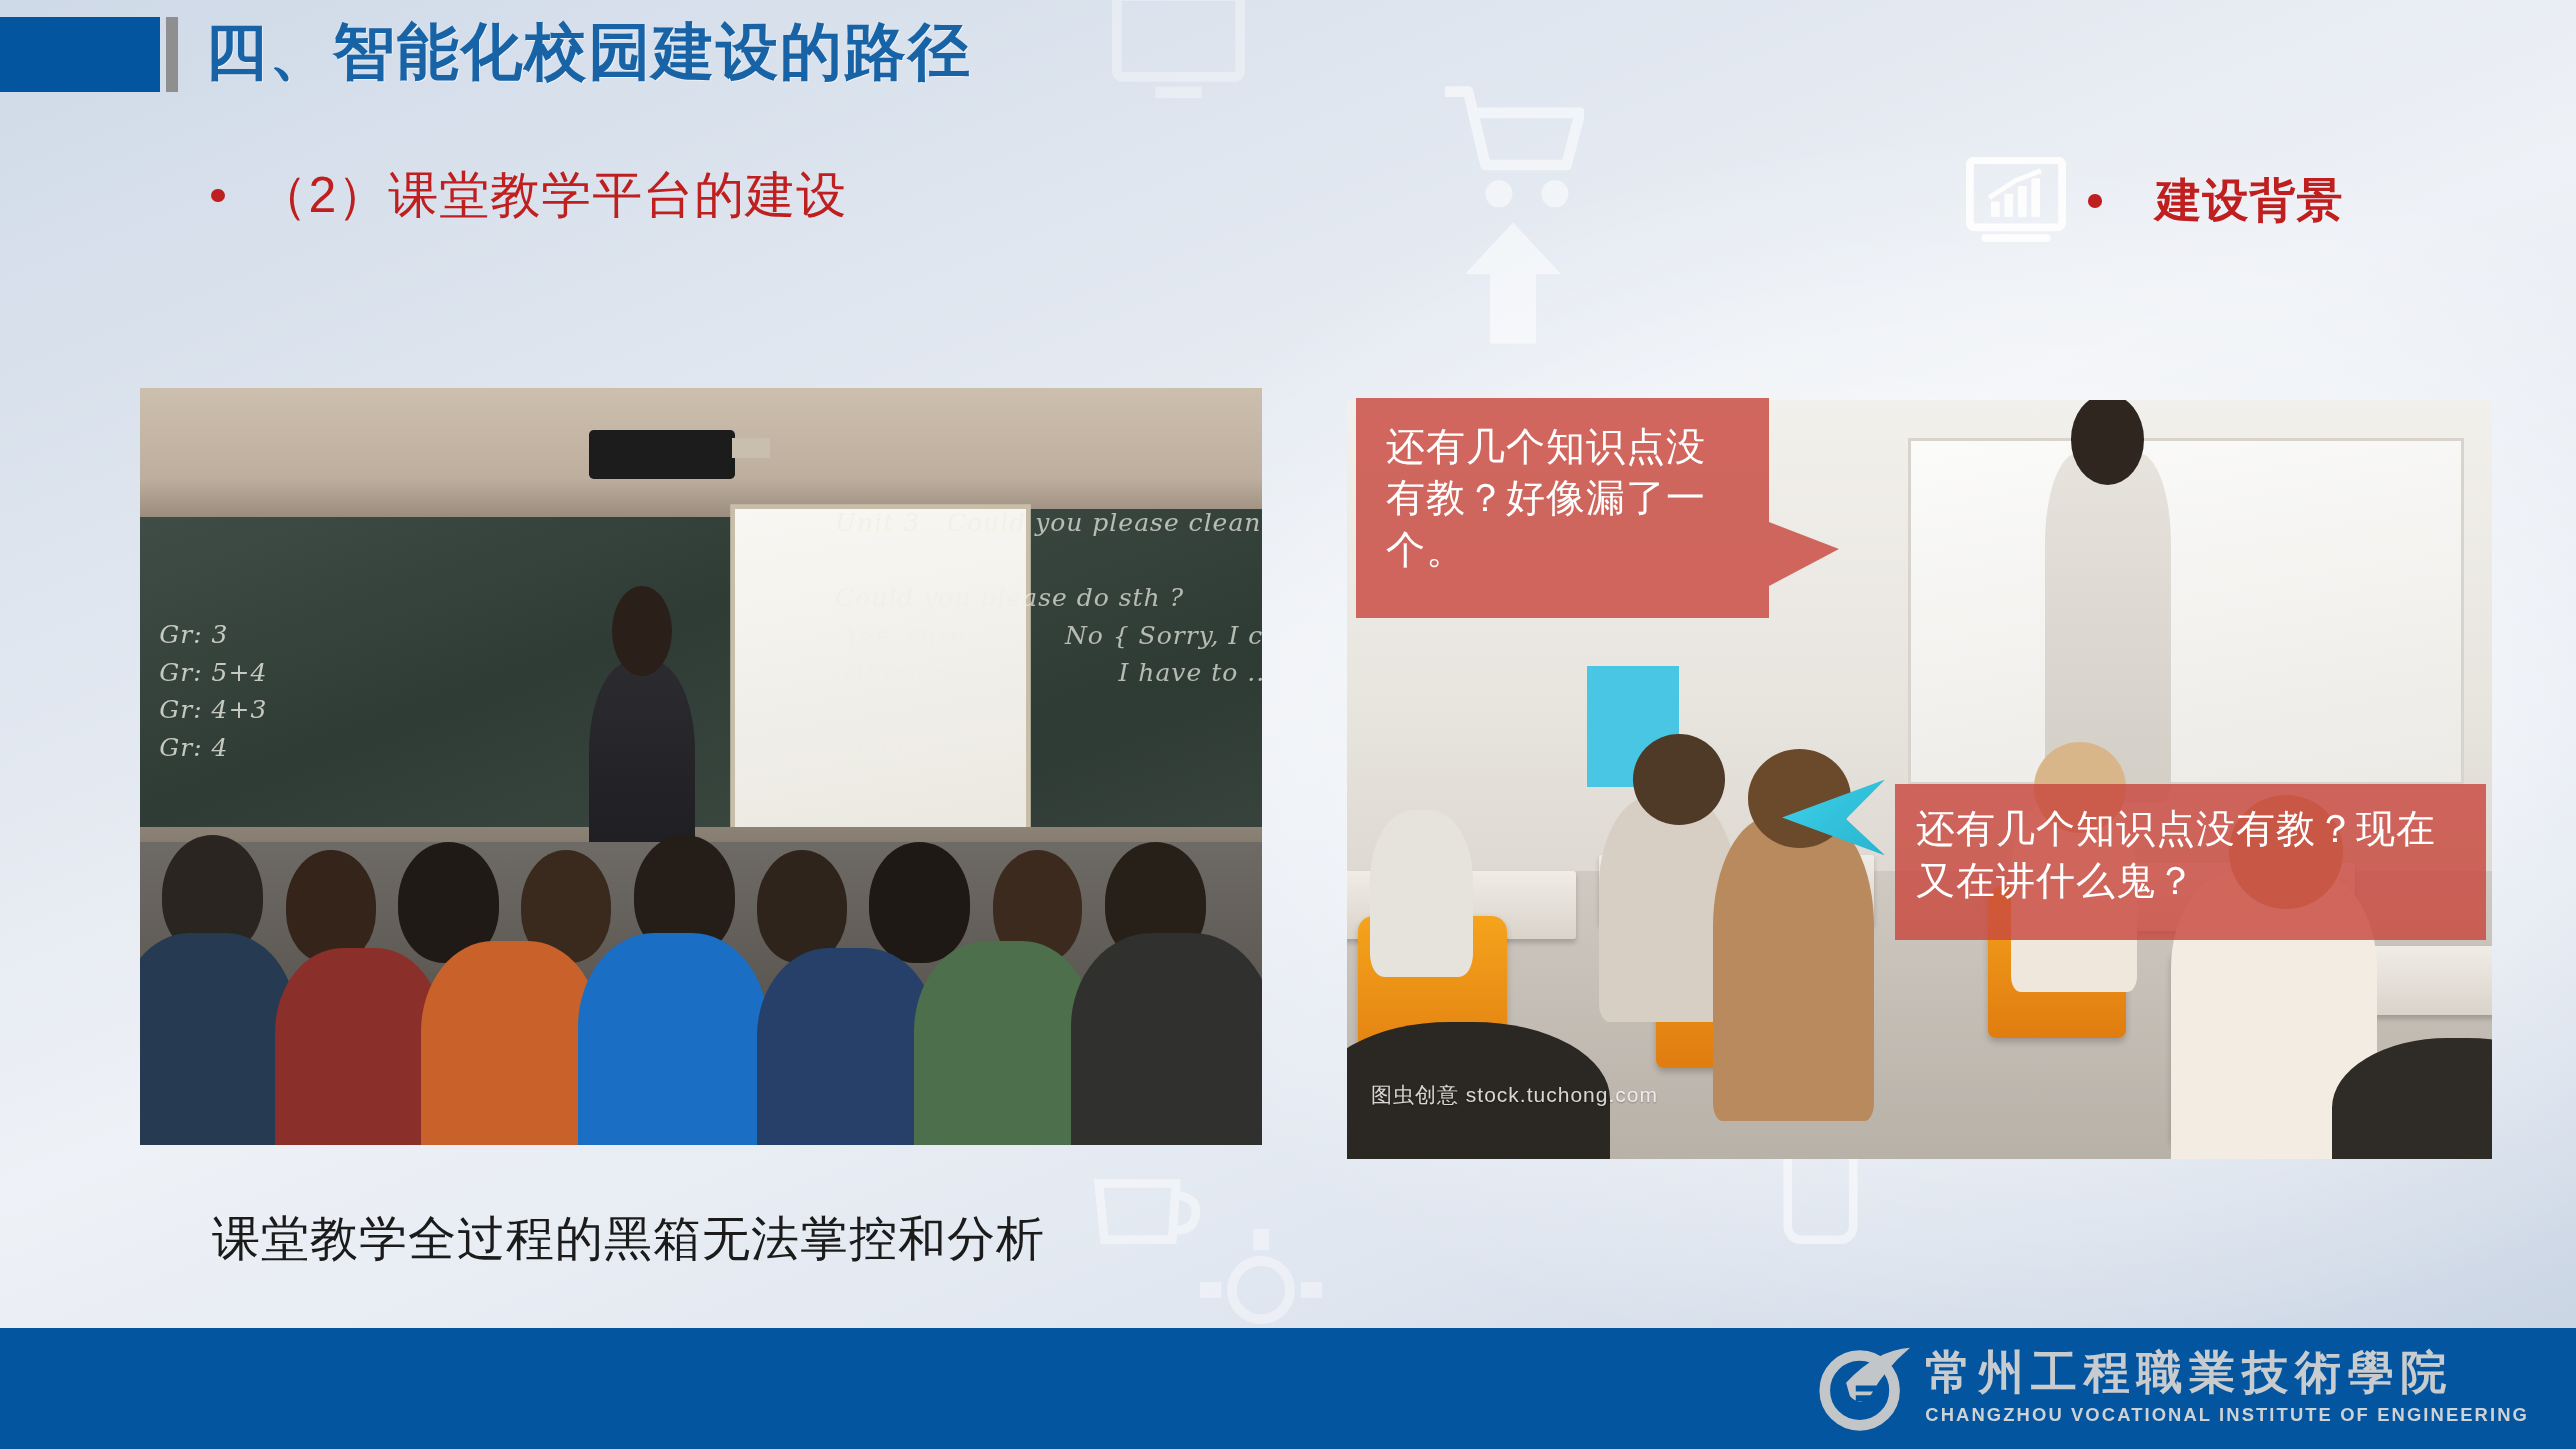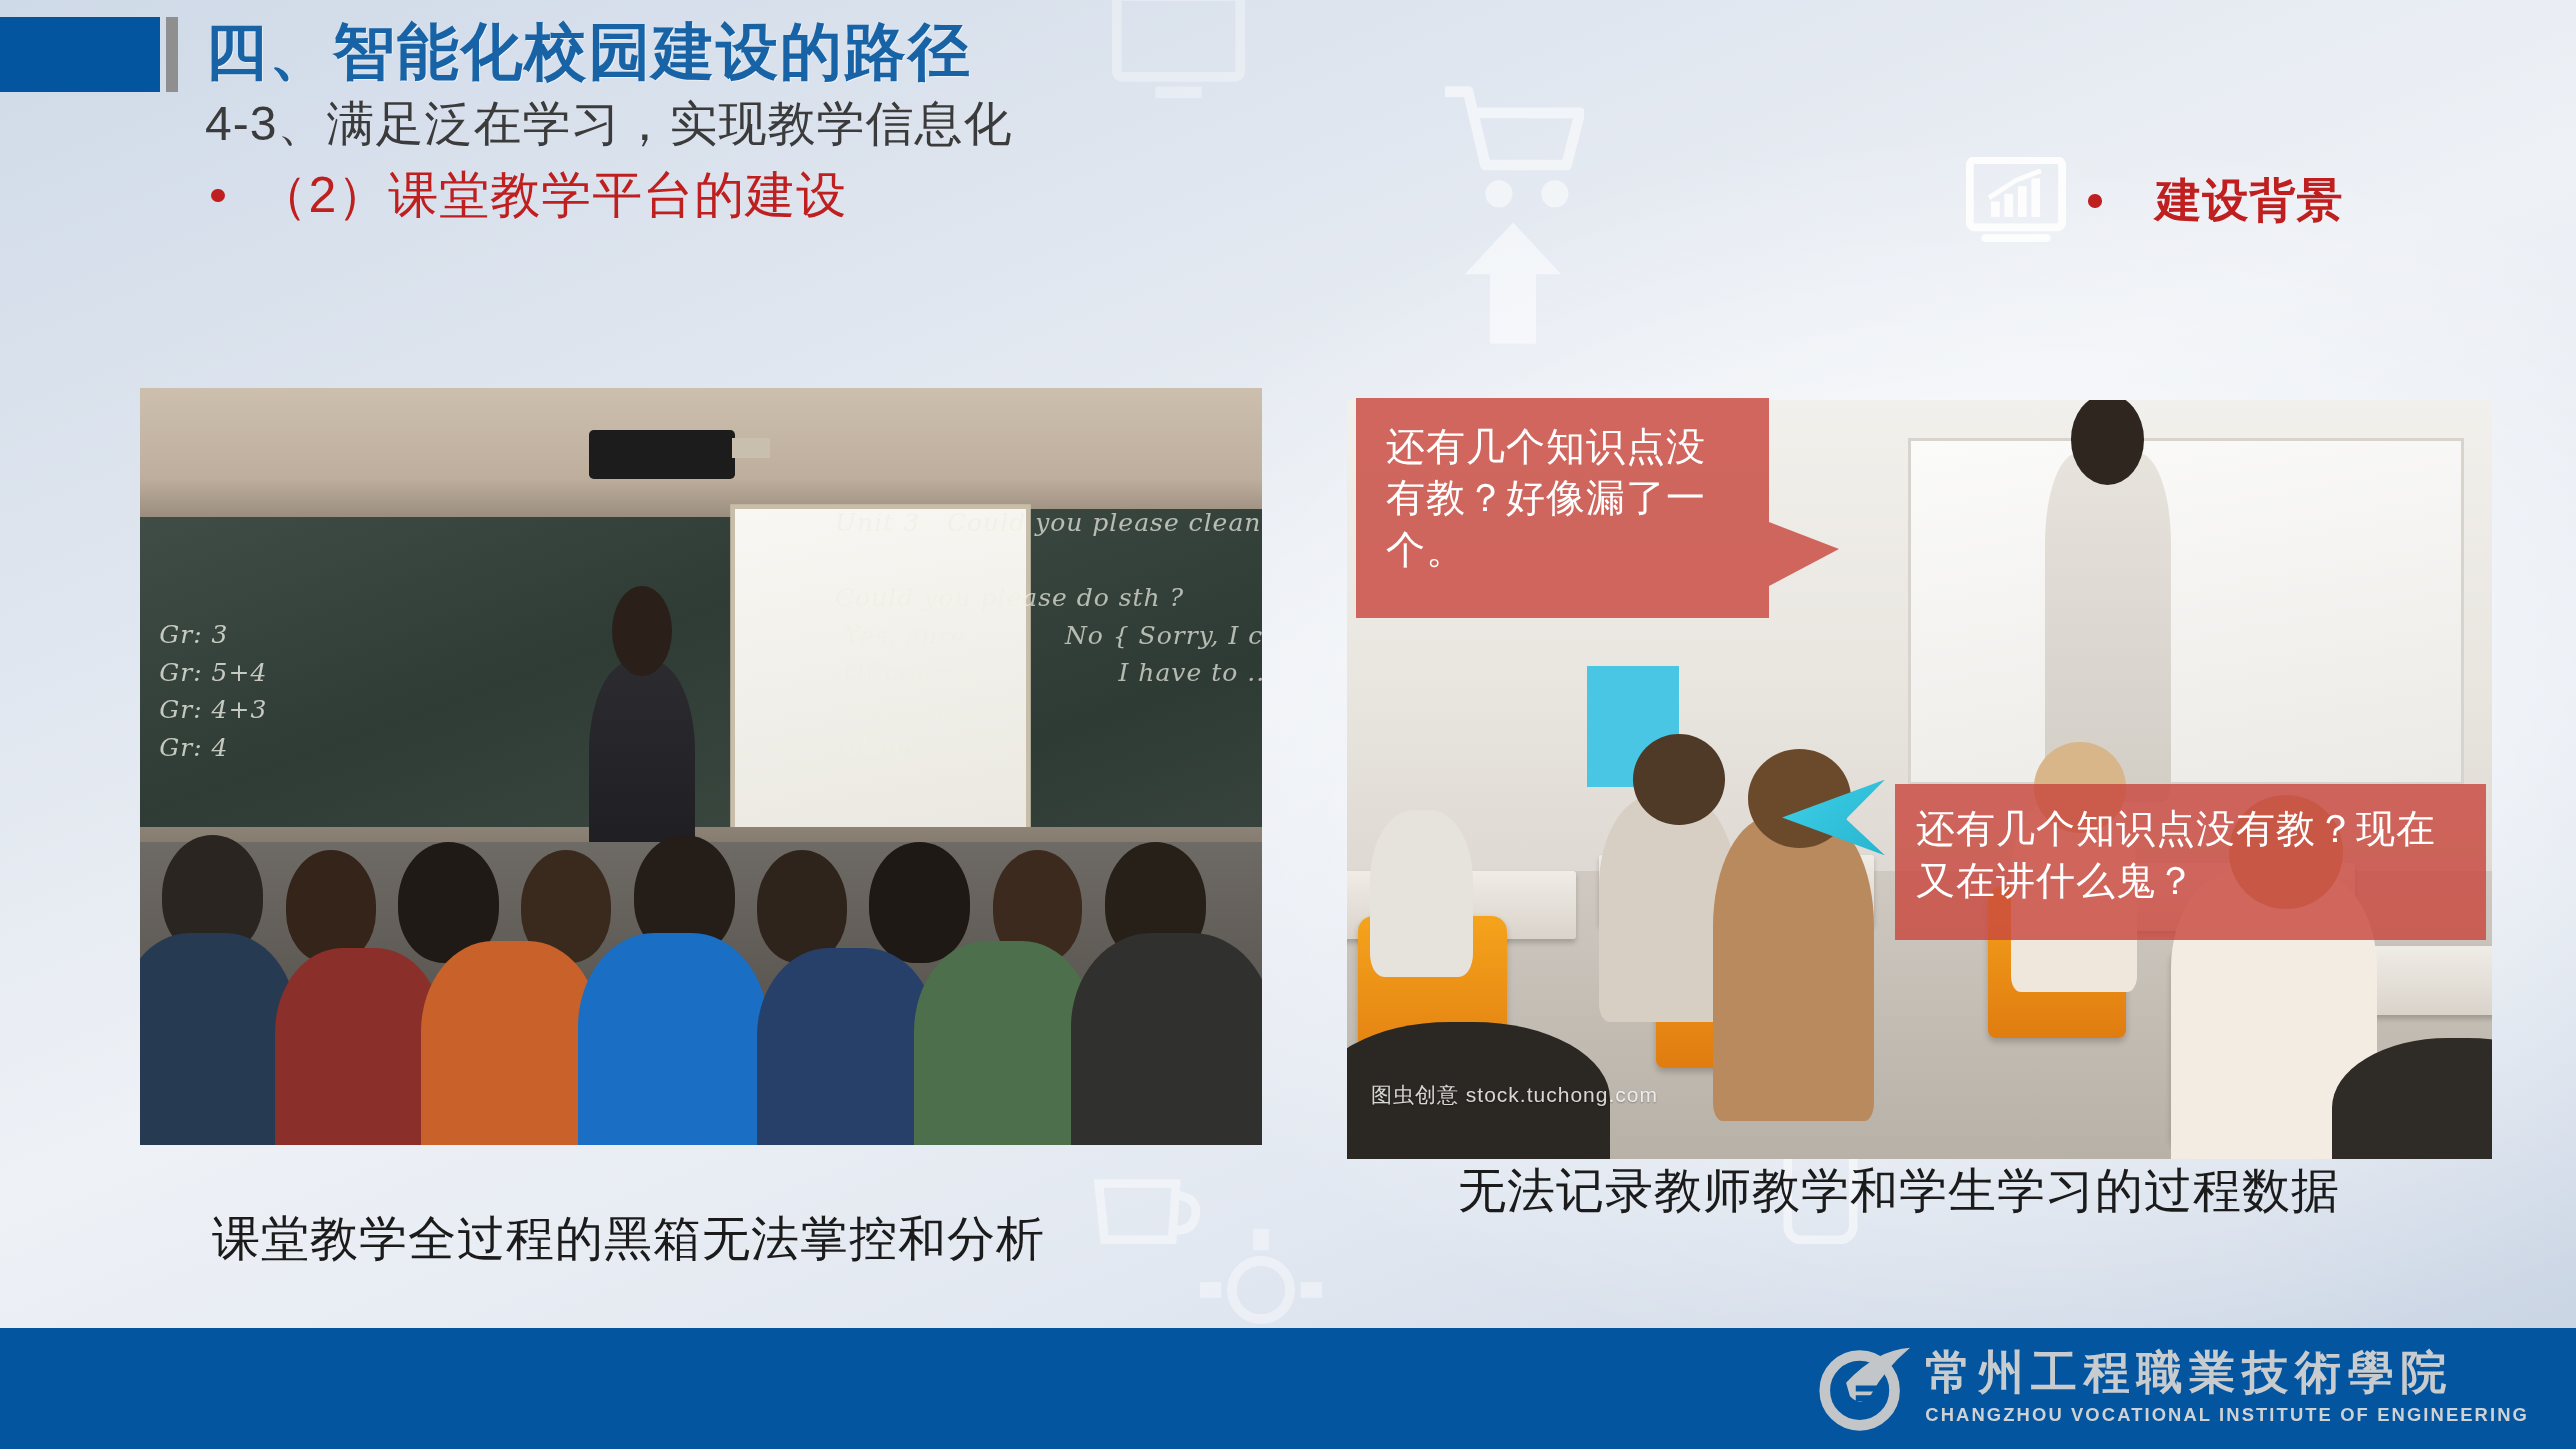--- a/index.html
+++ b/index.html
@@ -182,21 +182,20 @@
   </div>
   <div class="wm" style="left:2077px;top:966px;opacity:.35;">
     <svg width="116" height="97" viewBox="0 0 120 100">
       <circle cx="60" cy="50" r="44" fill="none" stroke="#ffffff" stroke-width="9"></circle>
     </svg>
   </div>
 
   <div class="hdr-block"></div>
   <div class="hdr-bar"></div>
   <div class="slide-title">四、智能化校园建设的路径</div>
-  <div class="subtitle">4-3、满足泛在学习，实现教学信息化</div>
 
   <div class="bullet-row" id="row-platform">
     <span class="dot"></span>
     <span class="red-head">（2）课堂教学平台的建设</span>
   </div>
 
   <div class="monitor-icon">
     <svg width="100" height="89" viewBox="0 0 104 92">
       <rect x="4" y="3" width="96" height="70" rx="5" fill="none" stroke="#ffffff" stroke-width="8"></rect>
       <g fill="#ffffff">
@@ -295,21 +294,20 @@
 
   <div class="bubble" id="bubble-teacher">
     <span>还有几个知识点没有教？好像漏了一个。</span>
     <span class="tail"></span>
   </div>
   <div class="bubble" id="bubble-student">
     <span>还有几个知识点没有教？现在又在讲什么鬼？</span>
   </div>
 
   <div class="caption" id="caption-left">课堂教学全过程的黑箱无法掌控和分析</div>
-  <div class="caption" id="caption-right">无法记录教师教学和学生学习的过程数据</div>
 
   <div class="footer">
     <div class="logo-wrap">
       <div class="logo-mark">
         <svg width="95" height="95" viewBox="0 0 98 98">
           <circle cx="44" cy="52" r="36" fill="none" stroke="#c3c6c8" stroke-width="11"></circle>
           <path d="M30 44 Q62 10 96 8 Q70 30 56 56 Q46 70 34 58" fill="#c3c6c8"></path>
           <path d="M40 50 L62 50 M40 60 L58 60" stroke="#03559f" stroke-width="6" fill="none"></path>
         </svg>
       </div>

